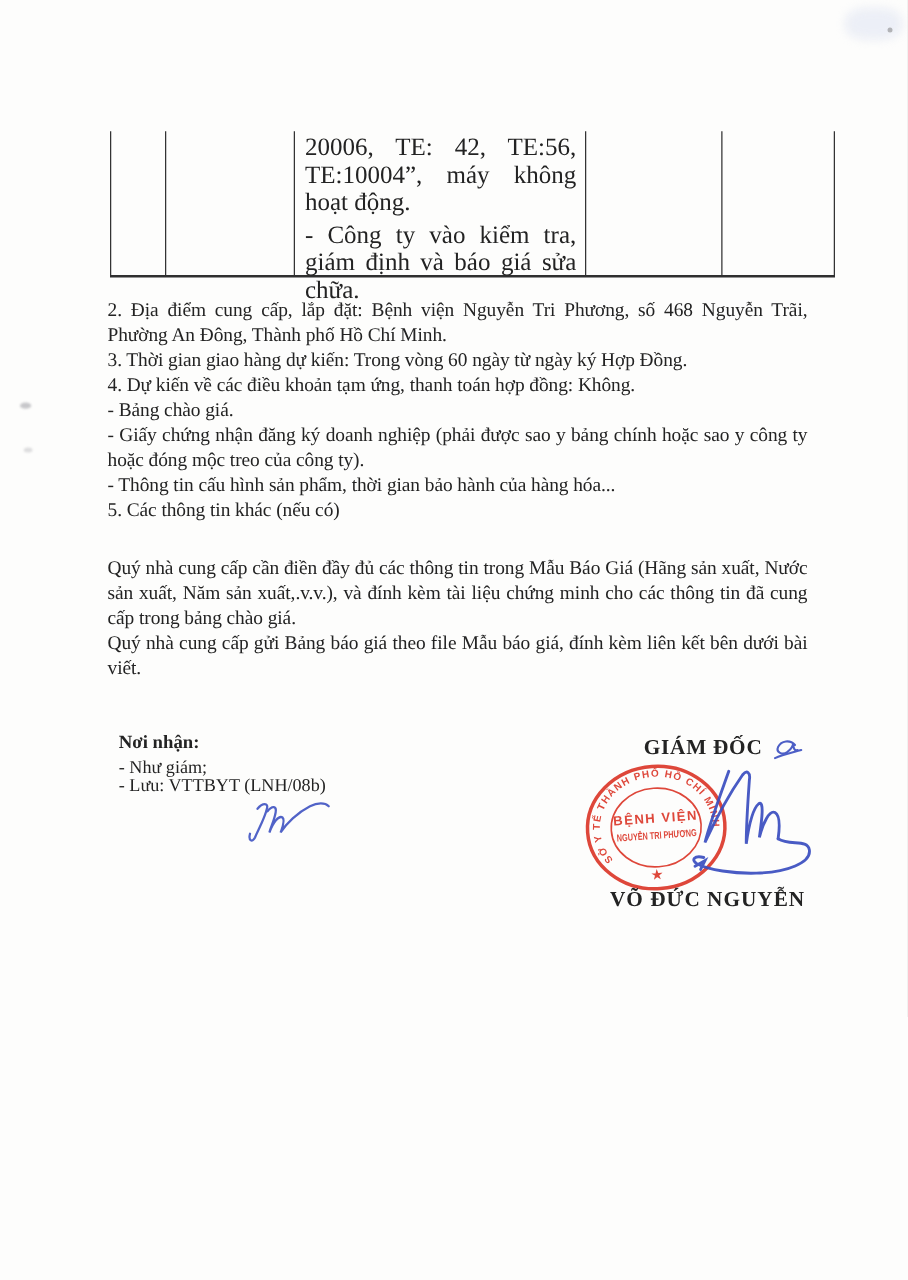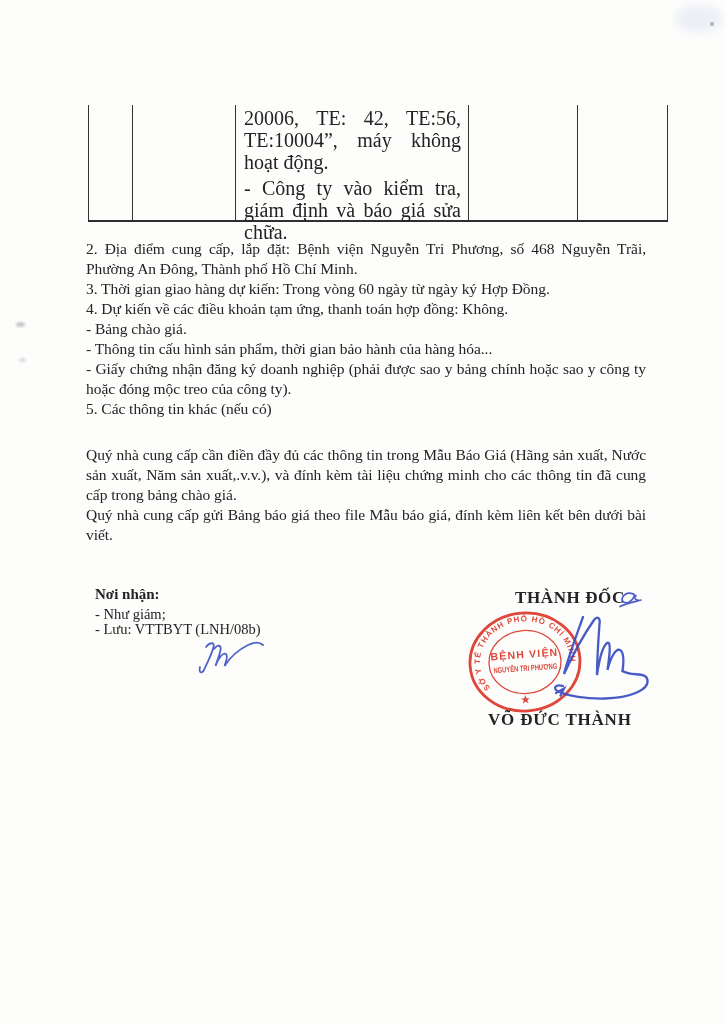--- a/index.html
+++ b/index.html
@@ -68,42 +68,42 @@
     </div>
     <div class="cell c4"></div>
     <div class="cell c5"></div>
   </div>
 
   <div class="body-text">
     <p>2. Địa điểm cung cấp, lắp đặt: Bệnh viện Nguyễn Tri Phương, số 468 Nguyễn Trãi, Phường An Đông, Thành phố Hồ Chí Minh.</p>
     <p>3. Thời gian giao hàng dự kiến: Trong vòng 60  ngày từ ngày ký Hợp Đồng.</p>
     <p>4. Dự kiến về các điều khoản tạm ứng, thanh toán hợp đồng: Không.</p>
     <p>- Bảng chào giá.</p>
+    <p>- Giấy chứng nhận đăng ký doanh nghiệp (phải được sao y bảng chính hoặc sao y công ty hoặc đóng mộc treo của công ty).</p>
     <p>- Thông tin cấu hình sản phẩm, thời gian bảo hành của hàng hóa...</p>
-    <p>- Giấy chứng nhận đăng ký doanh nghiệp (phải được sao y bảng chính hoặc sao y công ty hoặc đóng mộc treo của công ty).</p>
     <p>5. Các thông tin khác (nếu có)</p>
     <div class="gap"></div>
     <p>Quý nhà cung cấp cần điền đầy đủ các thông tin trong Mẫu Báo Giá (Hãng sản xuất, Nước sản xuất, Năm sản xuất,.v.v.), và đính kèm tài liệu chứng minh cho các thông tin đã cung cấp trong bảng chào giá.</p>
     <p>Quý nhà cung cấp gửi Bảng báo giá theo file Mẫu báo giá, đính kèm liên kết bên dưới bài viết.</p>
   </div>
 
   <div class="recipients">
     <div class="title">Nơi nhận:</div>
     <div>- Như giám;</div>
     <div>- Lưu: VTTBYT (LNH/08b)</div>
   </div>
 
   <svg class="sig-initials" width="78" height="42" viewBox="0 0 78 42">
     <g fill="none" stroke="#3a4ec0" stroke-width="1.8" stroke-linecap="round" opacity="0.88">
       <path d="M 14 11 C 18 6 23 6 21.5 11 C 20 18 15 27 12 34 C 10 38 6.5 37 8 31"></path>
       <path d="M 22 13 C 26 8 29.5 9 28.5 14 C 27.5 20 24.5 26 23.5 30 C 26.5 22 31 16 34 18 C 36.5 20 33.5 27 32.5 30 C 37 23 46 14 56 9 C 62 6 68 6 71 9"></path>
     </g>
   </svg>
 
-  <div class="director-title">THÀNH ĐỐC</div>
+  <div class="director-title">GIÁM ĐỐC</div>
 
   <svg class="director-scribble" width="30" height="24" viewBox="0 0 30 24">
     <g fill="none" stroke="#3a4ec0" stroke-width="1.7" stroke-linecap="round" opacity="0.9">
       <path d="M 20 7 C 16 2.5 9 3.5 6.5 8.5 C 4.5 13 10 15.5 14 12.5 C 17 10 18.5 7 18.5 5.5 C 18.5 9 19.5 12 22 11"></path>
       <path d="M 4 17.5 C 10 14.5 18 13 25 11"></path>
     </g>
   </svg>
 
   <svg class="stamp" width="118" height="105" viewBox="0 0 118 105">
     <defs>
@@ -122,20 +122,20 @@
   </svg>
 
   <svg class="sig-main" width="128" height="102" viewBox="0 0 128 102">
     <g fill="none" stroke="#3a4ec0" stroke-width="2.3" stroke-linecap="round" opacity="0.92">
       <path d="M 48 11 C 42 28 33 52 29 68 C 40 44 52 24 59 14 C 62.5 9.5 65.5 12 64.5 18 C 63.5 32 62 55 62 69 C 64 55 67 41 72 37 C 76.5 34 74.5 50 72.5 64 C 75.5 52 80.5 42 85 44 C 89.5 46.5 88.5 58 87.5 65"></path>
       <path d="M 87.5 65 C 97 71 111 65 112.5 74 C 114 84 95 92 70 92.5 C 52 93 32 90 22.5 85 C 17.5 82 20.5 78 28 80"></path>
       <path d="M 21 87 L 29 82.5 L 25.5 89.5"></path>
     </g>
   </svg>
 
-  <div class="director-name">VÕ ĐỨC THÀNH</div>
+  <div class="director-name">VÕ ĐỨC NGUYỄN</div>
 
   <div class="smudge s1"></div>
   <div class="smudge s2"></div>
   <div class="smudge s3"></div>
   <div class="smudge s4"></div>
 
 </div>
 
 </body></html>

